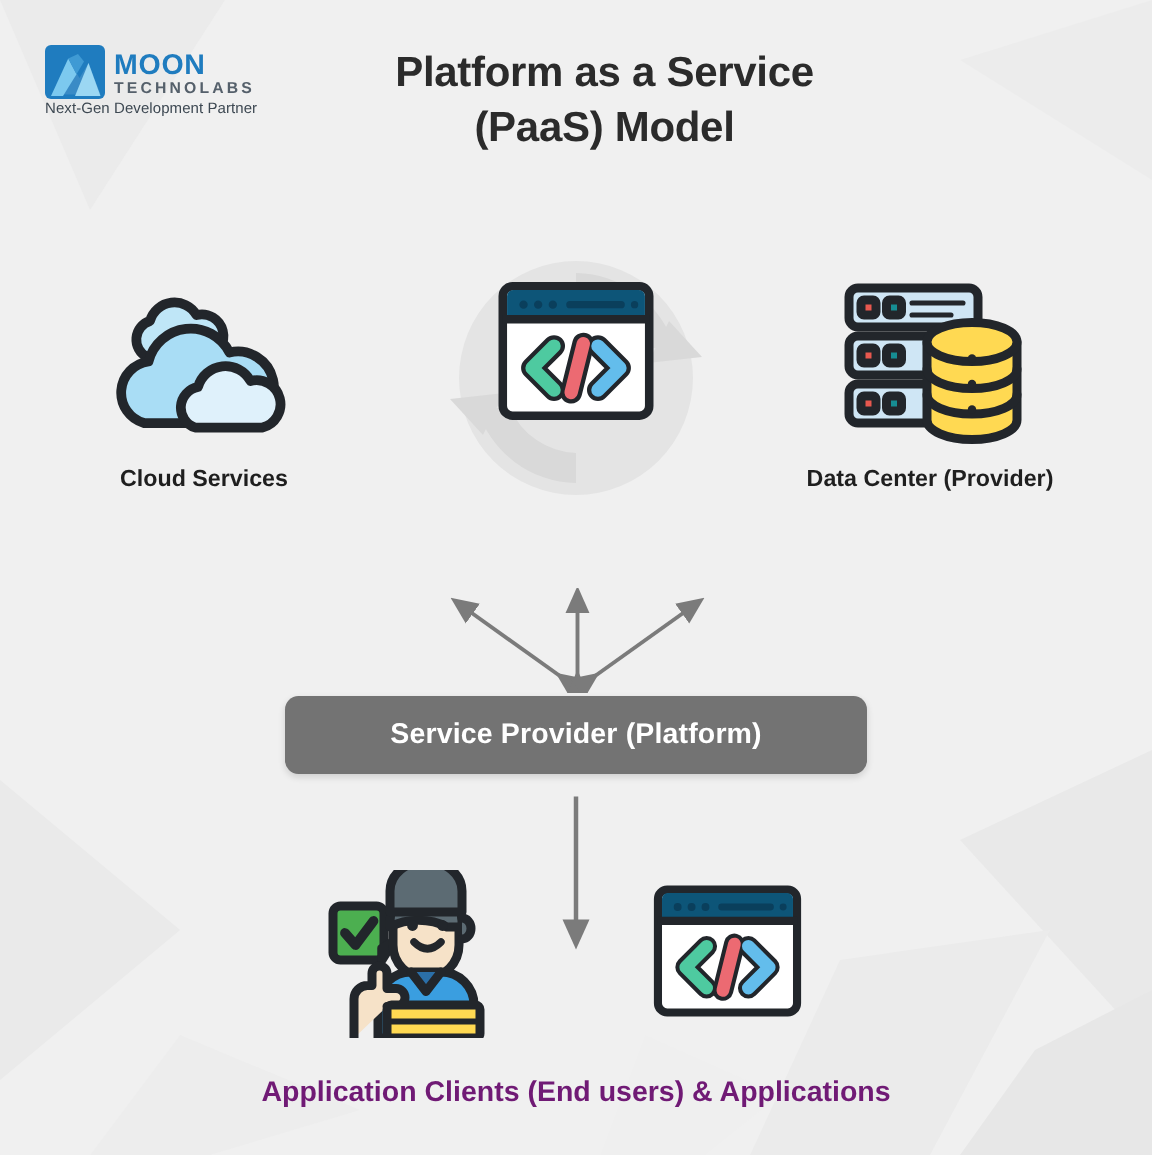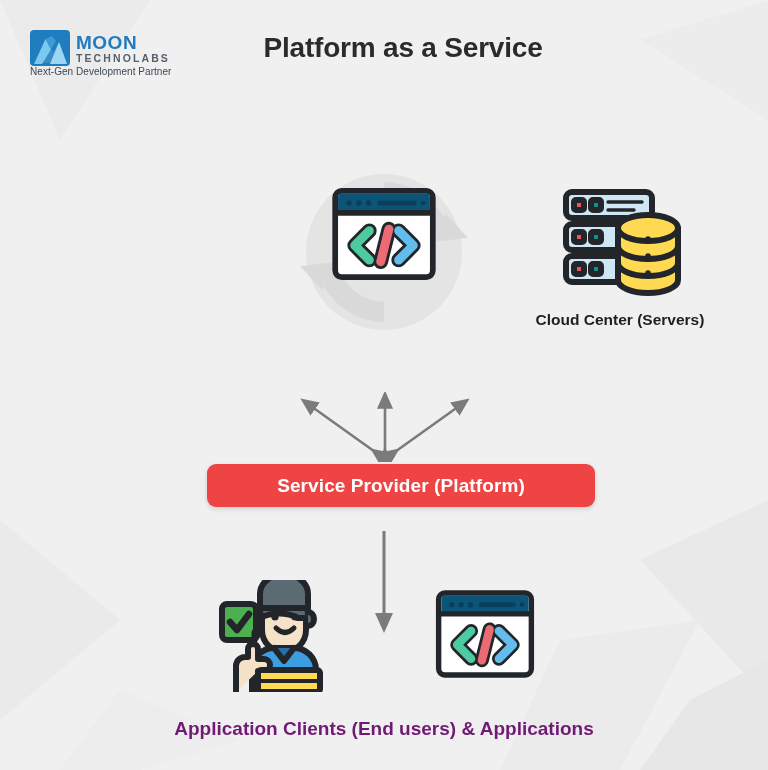--- a/index.html
+++ b/index.html
@@ -121,28 +121,27 @@
     height: 70px;
   }
 
   
   #platform-bar {
     position: absolute;
     top: 464px;
     left: 50%;
     transform: translateX(-50%);
     width: 388px;
-    height: 43px;
-    background: #ef4444;
+    height: 52px;
+    background: #737373;
     border-radius: 9px;
     display: flex;
     align-items: center;
     justify-content: center;
     box-shadow: 0 2px 5px rgba(0,0,0,0.14);
-    margin-left: 17px;
   }
   #platform-bar .bar-label {
     color: #ffffff;
     font-size: 19px;
     font-weight: bold;
     letter-spacing: 0.1px;
   }
 
   
   #down-arrow {
@@ -208,25 +207,39 @@
         </g>
 
         <text x="46" y="19" font-family="Liberation Sans, sans-serif" font-size="19" font-weight="bold" fill="#1f7cbf" letter-spacing="0.5">MOON</text>
         <text x="46" y="32" font-family="Liberation Sans, sans-serif" font-size="10.5" font-weight="bold" fill="#55606b" letter-spacing="2.1">TECHNOLABS</text>
         <text x="0" y="45" font-family="Liberation Sans, sans-serif" font-size="10" fill="#3d4852" letter-spacing="0.05">Next-Gen Development Partner</text>
       </svg>
     </div>
 
     <h1 id="page-title">
       <span class="tl">Platform as a Service</span>
+      <span class="tl">(PaaS) Model</span>
     </h1>
   </div>
 
   <div id="service-row">
 
+    <div class="service-node" id="node-cloud">
+      <svg class="node-icon" width="124" height="110" viewBox="0 0 124 110">
+        <g stroke="#22262b" stroke-width="6.5" stroke-linecap="round" stroke-linejoin="round">
+
+          <path d="M24 48 a13 13 0 0 1 2 -24 a17 17 0 0 1 31 -4 a12 12 0 0 1 7 28 z" fill="#bfe6f7"></path>
+
+          <path d="M22 92 a21 21 0 0 1 3 -41 a29 29 0 0 1 54 -6 a20 20 0 0 1 11 47 z" fill="#a9ddf5"></path>
+
+          <path d="M56 95 a14 14 0 0 1 2 -27 a19 19 0 0 1 35 -4 a13 13 0 0 1 8 31 z" fill="#dff1fb"></path>
+        </g>
+      </svg>
+      <div class="node-label">Cloud Services</div>
+    </div>
 
     <div class="service-node" id="node-software">
       <div class="icon-wrap">
 
         <svg id="software-watermark" viewBox="0 0 168 168">
           <circle cx="84" cy="84" r="78" fill="#e4e4e4"></circle>
           <path d="M84 14 A70 70 0 0 1 150 64 L128 64 A50 50 0 0 0 84 34 Z" fill="#d9d9d9"></path>
           <path d="M84 154 A70 70 0 0 1 18 104 L40 104 A50 50 0 0 0 84 134 Z" fill="#d9d9d9"></path>
           <polygon points="146,46 168,70 132,74" fill="#d9d9d9"></polygon>
           <polygon points="22,122 0,98 36,94" fill="#d9d9d9"></polygon>
@@ -284,21 +297,21 @@
           <ellipse cx="98" cy="46" rx="30" ry="13" fill="#ffd952"></ellipse>
           <path d="M68 64 a30 13 0 0 0 60 0" fill="none"></path>
           <path d="M68 81 a30 13 0 0 0 60 0" fill="none"></path>
         </g>
         <g fill="#22262b">
           <circle cx="98" cy="57" r="2.8"></circle>
           <circle cx="98" cy="74" r="2.8"></circle>
           <circle cx="98" cy="91" r="2.8"></circle>
         </g>
       </svg>
-      <div class="node-label">Cloud Center (Servers)</div>
+      <div class="node-label">Data Center (Provider)</div>
     </div>
   </div>
 
   <svg id="fan-arrows" viewBox="0 0 190 70">
     <defs>
       <marker id="ah" markerWidth="7" markerHeight="7" refX="3.4" refY="3.5" orient="auto">
         <polygon points="0,0.4 7,3.5 0,6.6" fill="#7b7b7b"></polygon>
       </marker>
     </defs>
     <g stroke="#7b7b7b" stroke-width="2.6" marker-start="url(#ah)" marker-end="url(#ah)">

